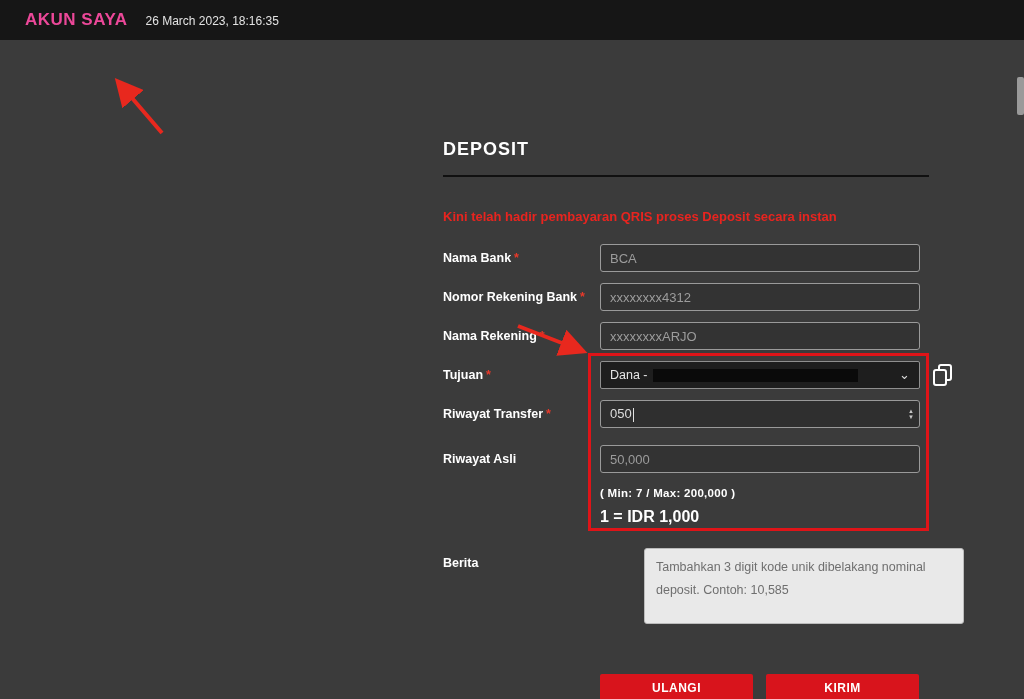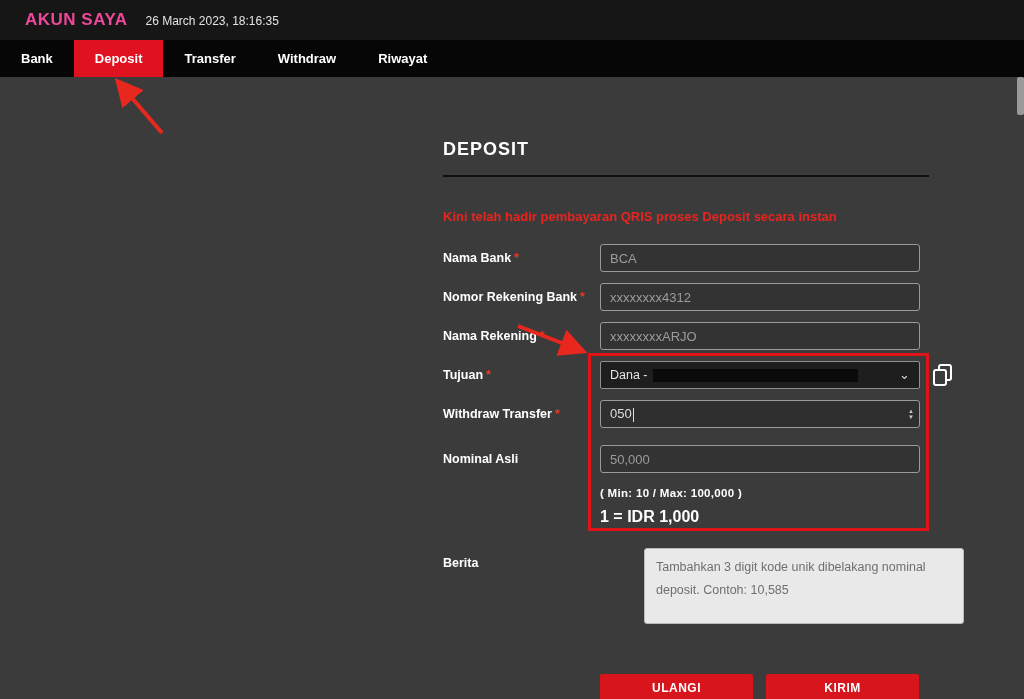--- a/index.html
+++ b/index.html
@@ -67,27 +67,20 @@
 </head>
 <body>
 
 <div class="page">
 
   <header class="topbar">
     <span class="brand">AKUN SAYA</span>
     <span class="timestamp">26 March 2023, 18:16:35</span>
   </header>
 
-  <nav class="nav">
-    <div class="tab">Bank</div>
-    <div class="tab active">Deposit</div>
-    <div class="tab">Transfer</div>
-    <div class="tab">Withdraw</div>
-    <div class="tab">Riwayat</div>
-  </nav>
 
   <main class="main">
     <div class="scroll-thumb"></div>
 
     <div class="form">
       <div class="form-title">DEPOSIT</div>
       <div class="notice">Kini telah hadir pembayaran QRIS proses Deposit secara instan</div>
 
       <div class="row">
         <div class="label"><span>Nama Bank</span><span class="req">*</span></div>
@@ -116,37 +109,37 @@
               <span class="chevron">⌄</span>
             </div>
             <svg class="copy-icon" viewBox="0 0 26 26">
               <rect x="9" y="3" width="12" height="15" rx="2" fill="none" stroke="#ffffff" stroke-width="2"></rect>
               <rect x="4" y="8" width="12" height="15" rx="2" fill="#3b3b3b" stroke="#ffffff" stroke-width="2"></rect>
             </svg>
           </div>
         </div>
 
         <div class="row" style="margin-bottom:17px;">
-          <div class="label"><span>Withdraw Transfer</span><span class="req">*</span></div>
+          <div class="label"><span>Riwayat Transfer</span><span class="req">*</span></div>
           <div class="field">
             <input class="tinput bright" type="text" style="color: transparent;" value="050">
             <span class="fake-num"><span>050</span><span class="caret"></span></span>
             <span class="spinner">
                 <span>▲</span>
                 <span>▼</span>
               </span>
           </div>
         </div>
 
         <div class="row" style="margin-bottom:14px;">
-          <div class="label"><span>Nominal Asli</span></div>
+          <div class="label"><span>Riwayat Asli</span></div>
           <div class="field"><input class="tinput" type="text" readonly="" value="50,000" style=""></div>
         </div>
 
-        <div class="limits">( Min:  10 / Max:  100,000 )</div>
+        <div class="limits">( Min:  7 / Max:  200,000 )</div>
         <div class="rate">1 = IDR 1,000</div>
       </div>
 
       <div class="row tall berita-row">
         <div class="label" style="padding-top:8px;"><span>Berita</span></div>
         <div class="field"><textarea class="tarea" readonly="" style="">Tambahkan 3 digit kode unik dibelakang nominal deposit. Contoh: 10,585</textarea></div>
       </div>
 
       <div class="btn-row">
         <button class="btn">ULANGI</button>

